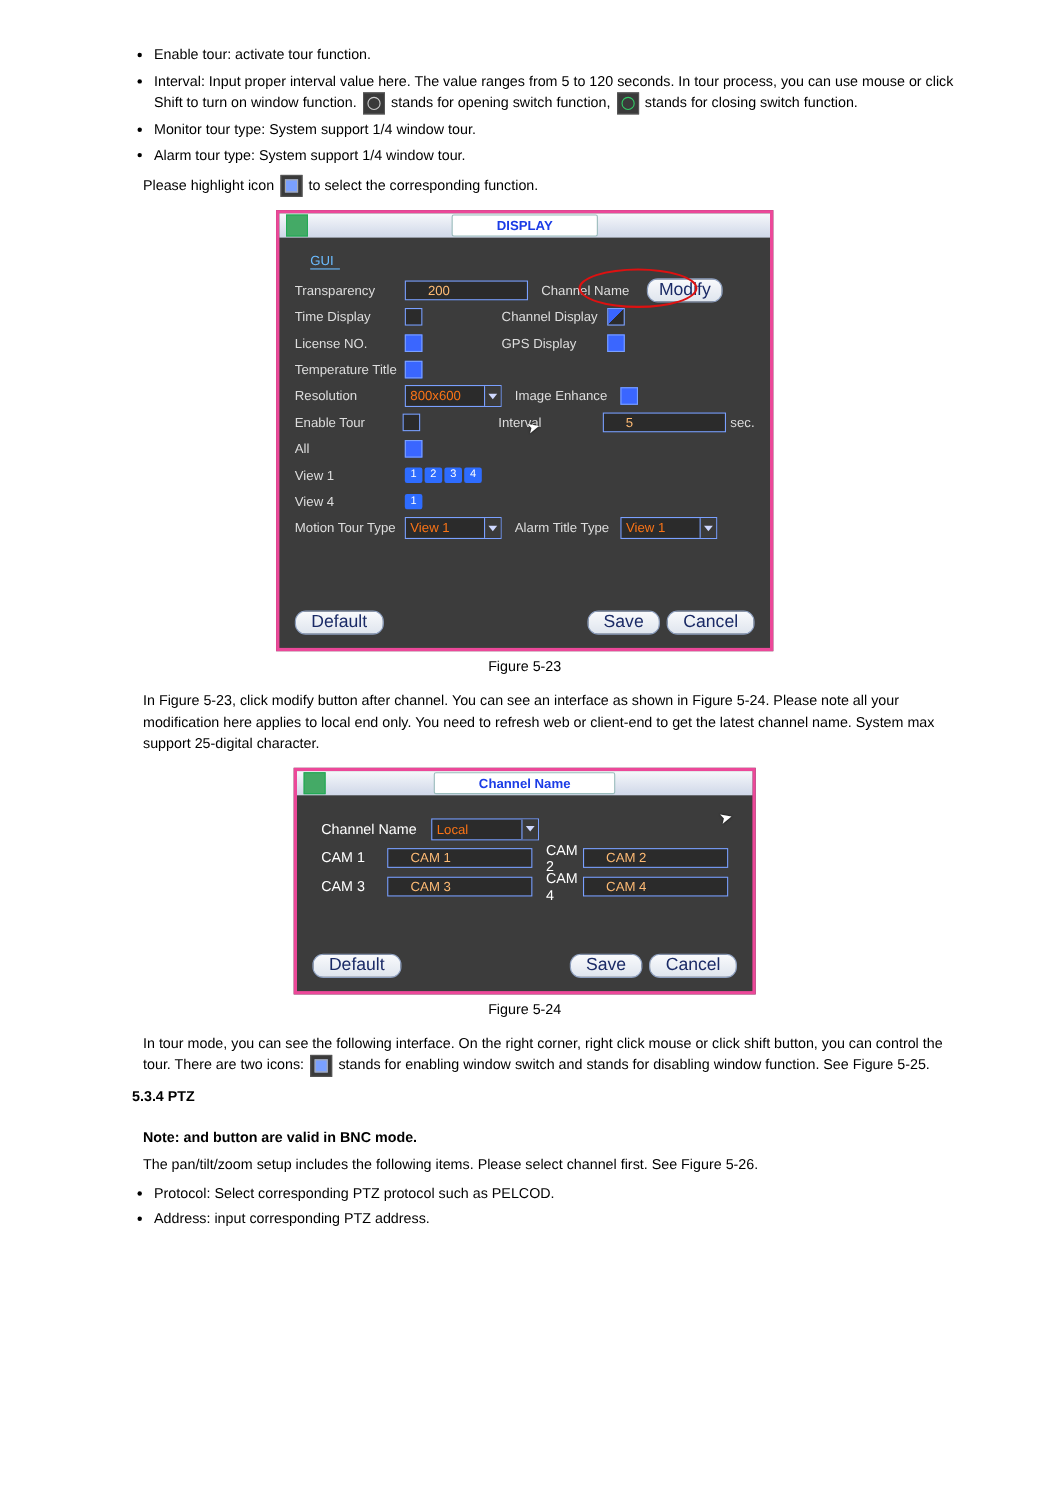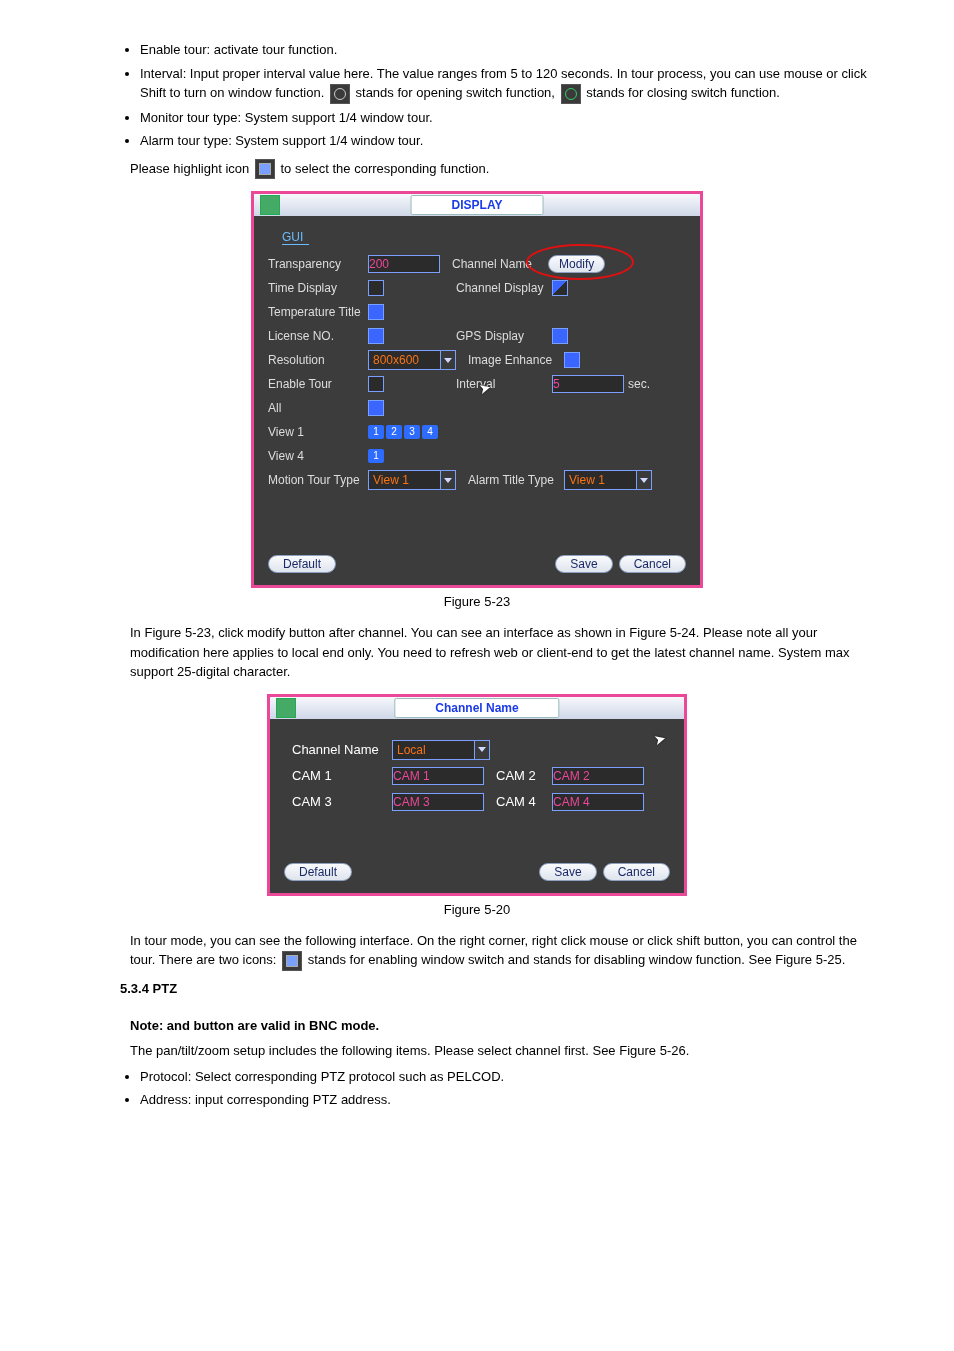--- a/index.html
+++ b/index.html
@@ -121,23 +121,23 @@
     display: flex;
     align-items: center;
     height: 22px;
     margin-bottom: 2px;
   }
   .lbl { width: 100px; color: #ddd; }
   .lbl2 { width: 96px; color: #ddd; margin-left: 12px; }
   .txt {
     background: #2b2b2b;
     border: 1px solid #7aa0ff;
-    color: #ec4899;
+    color: #fdba74;
     height: 16px;
-    padding: 0 0;
+    padding: 0 20px;
     font-size: 12px;
   }
   .sel {
     background: #2b2b2b;
     border: 1px solid #7aa0ff;
     color: #f97316;
     height: 18px;
     display: flex;
     align-items: center;
     padding: 0 4px;
@@ -175,21 +175,21 @@
     margin-right: 2px;
     border-radius: 2px;
     display:inline-block;
   }
   .btn {
     background: linear-gradient(#f9fafc,#dfe5ee);
     border: 1px solid #8ea0c0;
     border-radius: 10px;
     color: #1a2a66;
     padding: 1px 14px;
-    font-size: 12px;
+    font-size: 16px;
     cursor: pointer;
   }
   .btn-row {
     display:flex;
     justify-content: space-between;
     padding: 8px 14px 12px 14px;
   }
   .btn-row .right { display:flex; gap:6px; }
 
   .cursor {
@@ -259,28 +259,28 @@
         <div class="red-oval" style="left:272px;top:50px;width:104px;height:32px;"></div>
 
         <div class="row">
           <span class="lbl">Time Display</span>
           <span class="chk"></span>
           <span style="width:60px;"></span>
           <span class="lbl2">Channel Display</span>
           <span class="chk tri"></span>
         </div>
         <div class="row">
-          <span class="lbl">Temperature Title</span>
-          <span class="chk blue"></span>
-        </div>
-        <div class="row">
           <span class="lbl">License NO.</span>
           <span class="chk blue"></span>
           <span style="width:60px;"></span>
           <span class="lbl2">GPS Display</span>
+          <span class="chk blue"></span>
+        </div>
+        <div class="row">
+          <span class="lbl">Temperature Title</span>
           <span class="chk blue"></span>
         </div>
         <div class="row">
           <span class="lbl">Resolution</span>
           <div class="sel" style="width:78px;">
             <span>800x600</span>
               <span class="arrow"></span>
           </div>
           <span class="lbl2">Image Enhance</span>
           <span class="chk blue"></span>
@@ -368,21 +368,21 @@
       </div>
       <div class="btn-row">
         <span class="btn">Default</span>
         <div class="right">
           <span class="btn">Save</span>
           <span class="btn">Cancel</span>
         </div>
       </div>
     </div>
   </div>
-  <div class="fig-caption">Figure 5-20</div>
+  <div class="fig-caption">Figure 5-24</div>
 
   <div class="para">
     In tour mode, you can see the following interface. On the right corner, right click mouse or click shift button, you can control the tour. There are two icons:
     <span class="inline-icon square"></span>
     stands for enabling window switch and
     
     stands for disabling window function. See Figure 5-25.
   </div>
 
   <div class="heading">5.3.4 PTZ</div>

